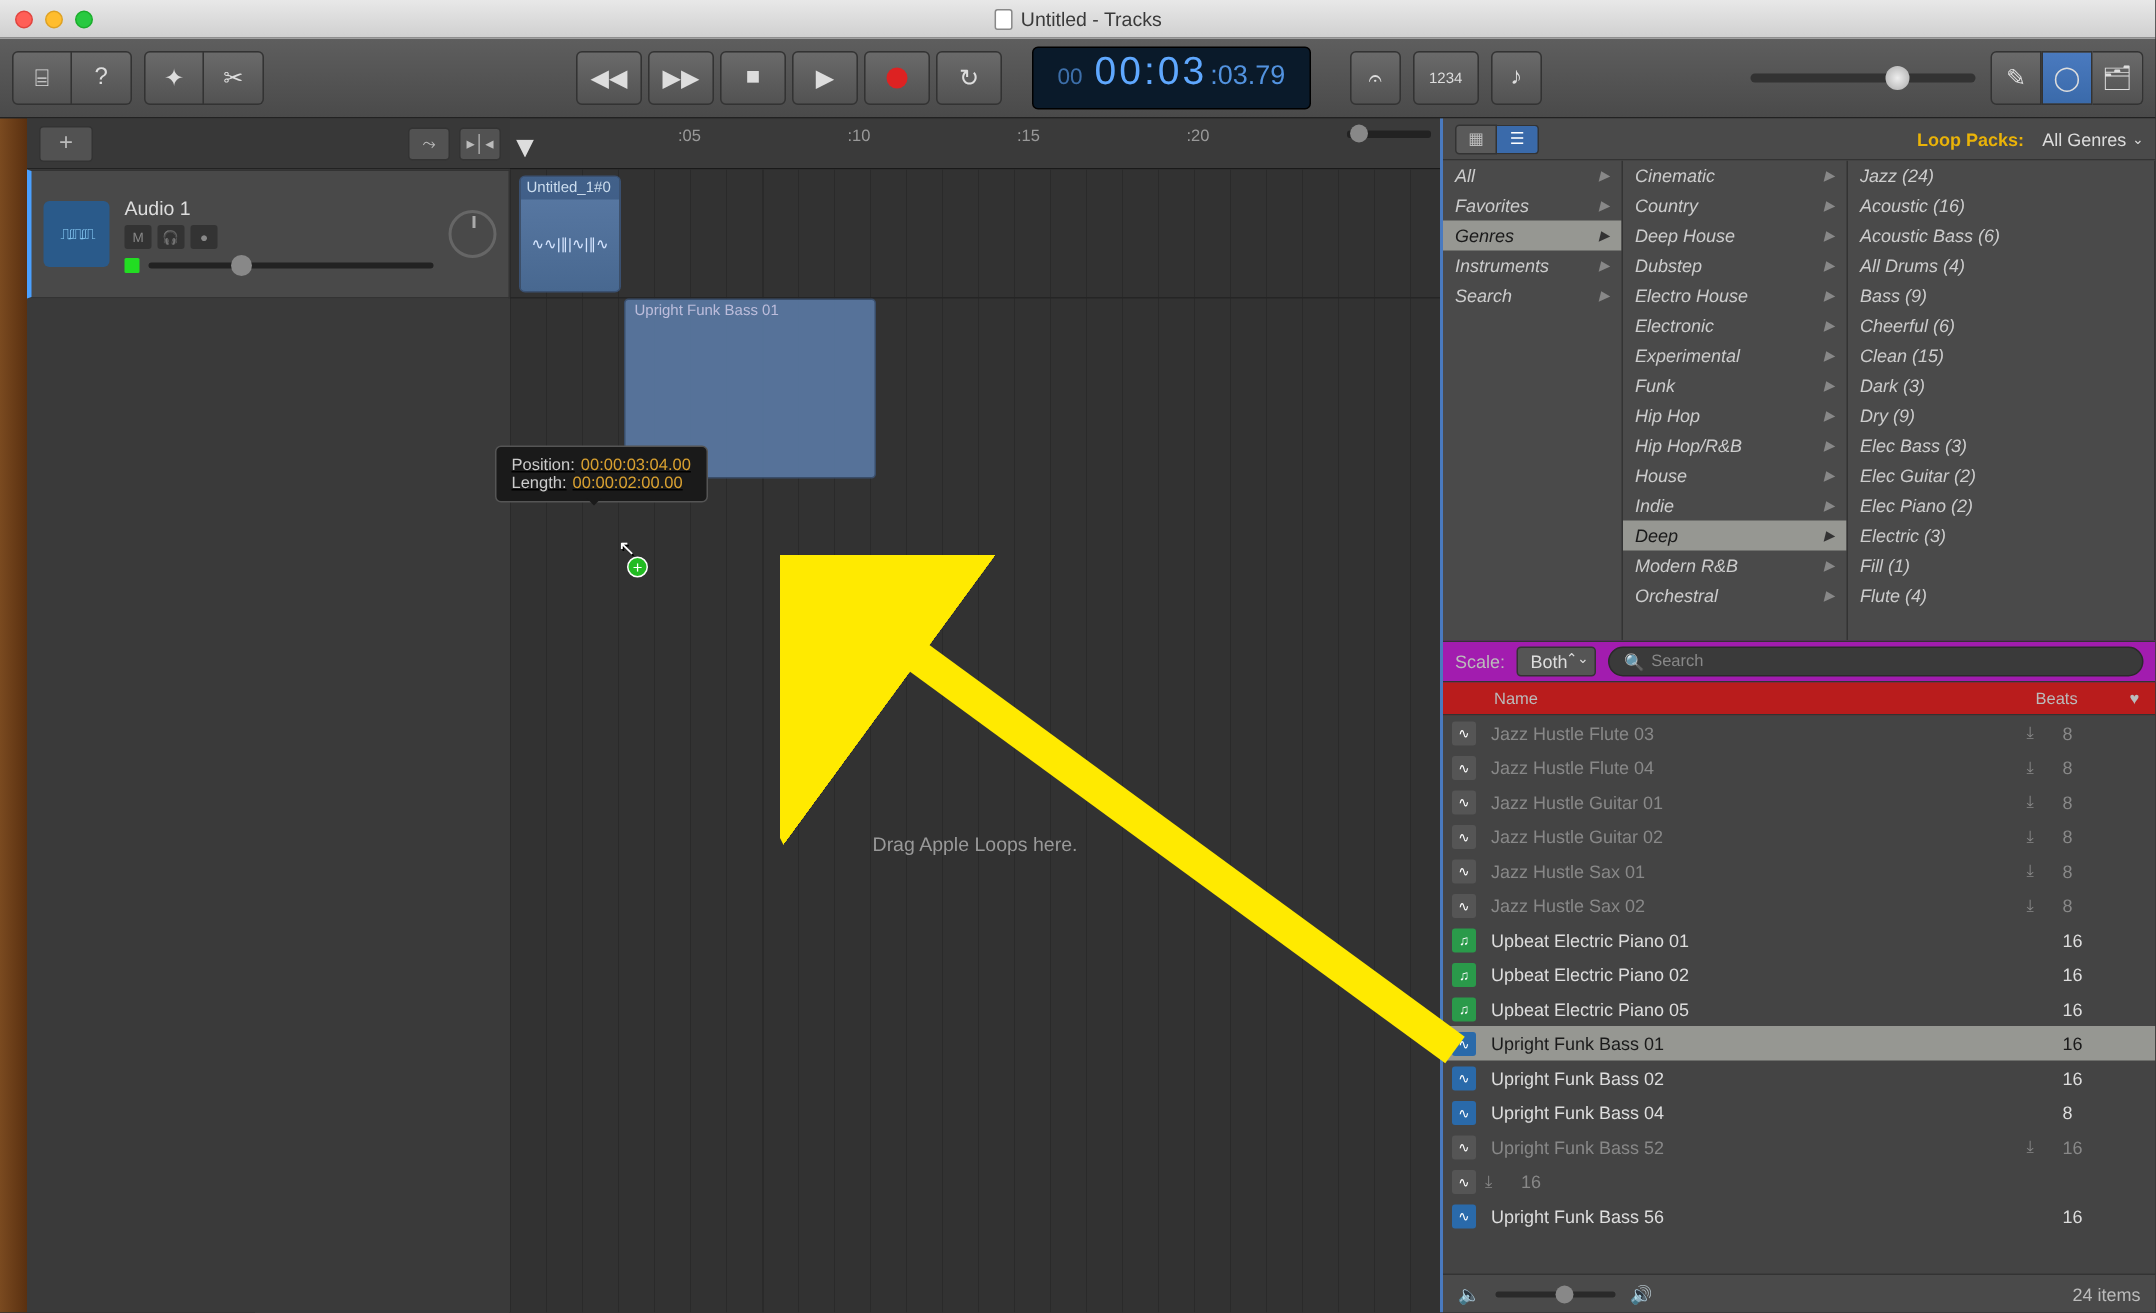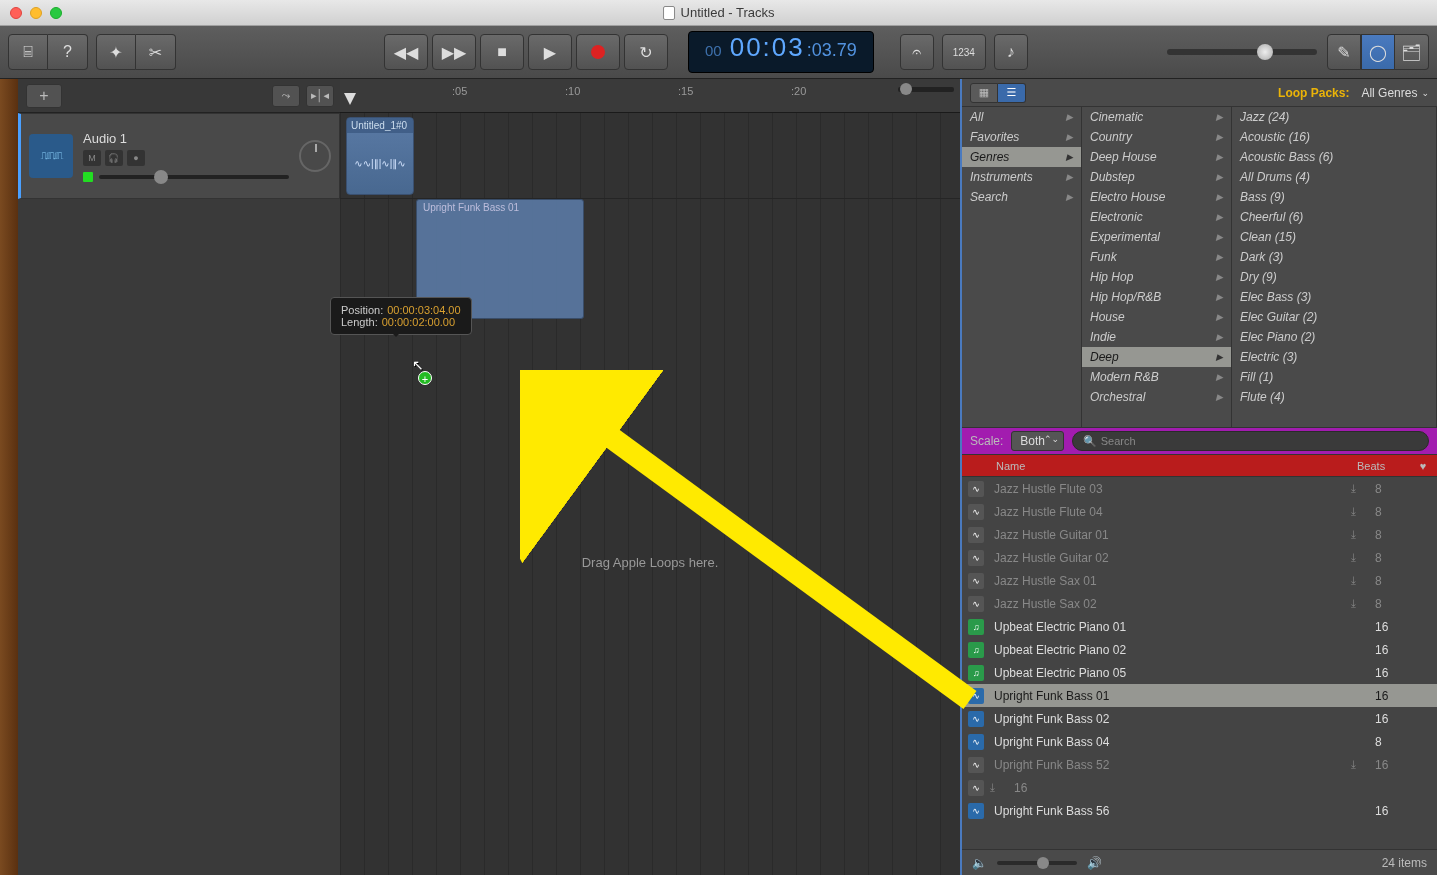--- a/index.html
+++ b/index.html
@@ -67,21 +67,21 @@
 
 .timeline { flex: 1; background: #323232; position: relative; background-image: repeating-linear-gradient(90deg, #2a2a2a 0, #2a2a2a 1px, transparent 1px, transparent 24px); }
 .track-lane { height: 86px; border-bottom: 1px solid #252525; position: relative; }
 .region { position: absolute; background: linear-gradient(#5a7aa5, #486890); border: 1px solid #3a5070; border-radius: 4px; }
 .region-label { font-size: 10px; color: #cde; padding: 2px 4px; background: rgba(50,80,120,0.6); border-radius: 3px 3px 0 0; }
 .region-wave { height: calc(100% - 16px); display: flex; align-items: center; justify-content: center; color: #d5e5ff; font-size: 10px; }
 .drag-region { position: absolute; background: #5a7aa5; border: 1px solid #3a5070; opacity: 0.9; border-radius: 3px; }
 .drag-region-label { font-size: 10px; color: #cce; padding: 2px 6px; }
 
 .tooltip { position: absolute; background: #1a1a1a; border: 1px solid #555; border-radius: 4px; padding: 6px 10px; font-size: 11px; z-index: 50; }
-.tooltip-row { display: flex; gap: 4px; }
+.tooltip-row { display: flex; gap: 4px; text-decoration: underline; }
 .tooltip-label { color: #ccc; }
 .tooltip-value { color: #d8a030; }
 .tooltip::after { content:''; position:absolute; bottom:-8px; left: 60px; border: 5px solid transparent; border-top-color: #1a1a1a;}
 
 .cursor-plus { position: absolute; z-index: 60; }
 .cursor-plus .arrow-c { font-size: 14px; color: #fff; text-shadow: 1px 1px 0 #000;}
 .cursor-plus .plus { width: 14px; height: 14px; background: #2b2; border-radius: 50%; color: #fff; font-size: 11px; line-height: 14px; text-align: center; margin-left: 6px; margin-top: -2px; border: 1px solid #fff;}
 
 .drop-hint { position: absolute; left: 50%; top: 58%; transform: translateX(-50%); color: #999; font-size: 13px; }
 

